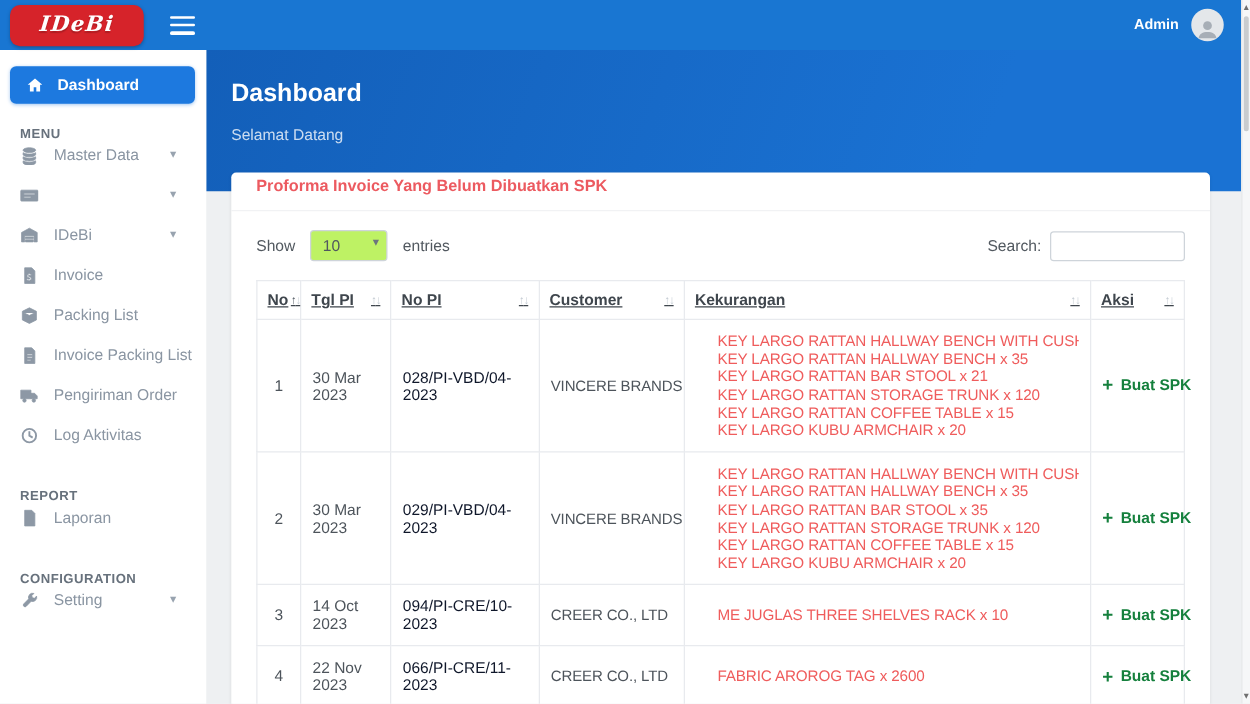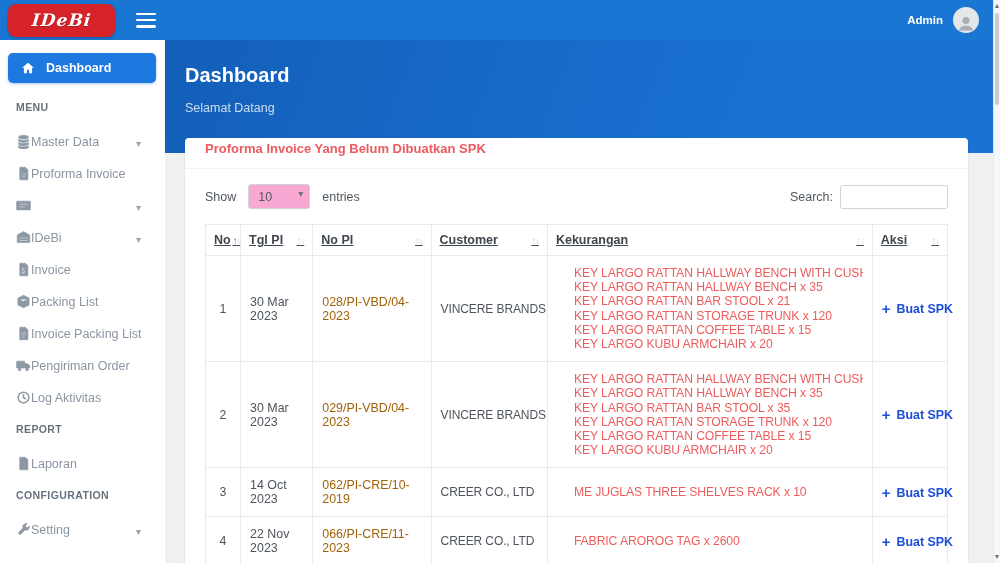--- a/index.html
+++ b/index.html
@@ -14,59 +14,59 @@
   .topbar-right { margin-left:auto; display:flex; align-items:center; gap:10px; padding-right:14px; }
   .admin-name { color:#fff; font-size:11.5px; font-weight:bold; }
   .avatar { width:26px; height:26px; border-radius:50%; background:#e4e7ea; display:flex; align-items:flex-end; justify-content:center; overflow:hidden; }
   .avatar svg { width:20px; height:20px; fill:#a7aeb6; }
 
   
   .sidebar { position:absolute; top:40px; left:0; width:165px; bottom:0; background:#fff; z-index:5; }
   .nav-active { margin:13px 9px 2px 8px; height:30px; border-radius:5px; background:#1d79df; color:#fff; display:flex; align-items:center; gap:11px; padding:0 13px; font-size:12.5px; font-weight:bold; cursor:pointer; box-shadow:0 1px 3px rgba(29,121,223,.4); }
   .nav-active svg { width:14px; height:14px; fill:#fff; }
   .nav-section-header { margin-top:12px; padding:6px 16px 4px; font-size:10.5px; font-weight:bold; color:#67717c; letter-spacing:.4px; }
-  .nav-item { height:32px; display:flex; align-items:flex-end; padding:0 10px 0 16px; color:#8a95a2; font-size:12.5px; cursor:pointer; }
+  .nav-item { height:32px; display:flex; align-items:flex-start; gap:12px; padding:0 10px 0 16px; color:#8a95a2; font-size:12.5px; cursor:pointer; }
   .nav-item .ic { width:15px; height:15px; fill:#8d98a5; stroke:#8d98a5; flex:0 0 15px; }
   .nav-caret { margin-left:auto; margin-right:14px; font-size:10px; color:#98a3af; }
 
   
   .main { position:absolute; left:165px; top:40px; right:7px; bottom:0; background:#eef0f2; }
   .banner { height:113px; background:linear-gradient(110deg,#115ab8 0%,#135fb9 0%,#1a72d3 75%); padding:24px 20px 0; }
   .banner h1 { color:#fff; font-size:20px; font-weight:bold; margin-bottom:14px; }
   .banner .subtitle { color:rgba(255,255,255,.78); font-size:12.5px; }
 
   .card { position:absolute; left:20px; right:25px; top:98px; height:480px; background:#fff; border-radius:4px; box-shadow:0 1px 3px rgba(0,0,0,.09); }
   .card-header { padding:3px 20px 12px; color:#ec5a60; font-weight:bold; font-size:13px; border-bottom:1px solid #f1f2f4; }
   .card-body { padding:15px 20px; }
 
   .controls { display:flex; justify-content:space-between; align-items:center; margin-bottom:15px; font-size:12.5px; color:#51585f; }
   .show-ctl { display:flex; align-items:center; gap:12px; }
   .select-wrap { position:relative; display:inline-block; }
-  .select-wrap select { appearance:none; -webkit-appearance:none; border:1px solid #ced4da; border-radius:3px; background:#f9a8d4; font-size:12.5px; color:#51585f; padding:3px 24px 3px 9px; width:62px; height:25px; font-family:"Liberation Sans",sans-serif; }
+  .select-wrap select { appearance:none; -webkit-appearance:none; border:1px solid #ced4da; border-radius:3px; background:#bef264; font-size:12.5px; color:#51585f; padding:3px 24px 3px 9px; width:62px; height:25px; font-family:"Liberation Sans",sans-serif; }
   .select-caret { position:absolute; right:7px; top:4px; font-size:10px; color:#6c757d; pointer-events:none; }
   .search-ctl { display:flex; align-items:center; gap:7px; }
   .search-ctl input { width:108px; height:24px; border:1px solid #ced4da; border-radius:3px; padding:0 7px; font-size:12.5px; }
 
   table { width:100%; border-collapse:collapse; table-layout:fixed; }
   th,td { border:1px solid #e8eaee; }
   th { padding:8px 8px; font-size:12.5px; color:#3f464d; font-weight:bold; text-align:left; cursor:pointer; }
   .th-inner { display:flex; align-items:center; justify-content:space-between; gap:2px;text-decoration:underline; }
   .sort { font-size:9.5px; letter-spacing:-1px; white-space:nowrap; flex:0 0 auto; }
   .sort .up,.sort .down { color:#c7ced5; }
   .sort.asc .up { color:#5d656d; }
   td { padding:10px 9px; font-size:12.4px; color:#4d545b; vertical-align:middle; }
   td.col-no { text-align:center; }
-  td.col-nopi a { color:#a16207; text-decoration:none; }
+  td.col-nopi a { color:#0f172a; text-decoration:none; }
   td.col-cust { font-size:12px; letter-spacing:-.1px; white-space:nowrap; overflow:hidden; }
   td.col-kek { padding:10px 9px; }
   td.col-kek ul { margin:0; padding-left:17px; }
   td.col-kek li { color:#ef5c5c; font-size:12.2px; line-height:14.2px; letter-spacing:-.1px; white-space:nowrap; overflow:hidden; }
   td.col-kek li::marker { color:#ef5c5c; font-size:11px; }
   td.col-aksi { text-align:center; }
-  .buat-spk { color:#1d4ed8; font-weight:bold; font-size:12.4px; text-decoration:none; white-space:nowrap; cursor:pointer; }
+  .buat-spk { color:#15803d; font-weight:bold; font-size:12.4px; text-decoration:none; white-space:nowrap; cursor:pointer; }
   .buat-spk .plus { font-size:15px; font-weight:bold; margin-right:6px; vertical-align:-1px; }
 
   
   .scrollbar { position:absolute; top:0; right:0; width:7px; height:563px; background:#f6f7f8; border-left:1px solid #e5e7e9; z-index:10; }
   .tri { width:0; height:0; border-left:2.6px solid transparent; border-right:2.6px solid transparent; margin:0 auto; }
   .tri-up { border-bottom:4px solid #6f6f6f; margin-top:4px; }
   .tri-down { border-top:4px solid #6f6f6f; position:absolute; bottom:4px; left:0; right:0; margin:auto; }
   .scroll-thumb { position:absolute; top:13px; left:1px; width:4px; height:92px; background:#c9cccf; border-radius:2px; }
 
   .hidden-defs { position:absolute; width:0; height:0; overflow:hidden; }
@@ -151,27 +151,20 @@
     <div class="nav-section-header">MENU</div>
     <div class="nav-section-items">
   <div class="nav-item">
     <svg class="ic" viewBox="0 0 24 24">
               <use href="#database"></use>
             </svg>
     <span class="nav-label">Master Data</span>
     <span class="nav-caret">▾</span>
   </div>
 
-  <div class="nav-item">
-    <svg class="ic" viewBox="0 0 24 24">
-              <use href="#file-invoice"></use>
-            </svg>
-    <span class="nav-label">Proforma Invoice</span>
-
-  </div>
 
   <div class="nav-item">
     <svg class="ic" viewBox="0 0 24 24">
               <use href="#card-list"></use>
             </svg>
     <span class="nav-caret">▾</span>
   </div>
 
   <div class="nav-item">
     <svg class="ic" viewBox="0 0 24 24">
@@ -366,21 +359,21 @@
                 </ul>
               </td>
     <td class="col-aksi">
       <a href="#" class="buat-spk"><span class="plus">+</span><span class="aksi-label">Buat SPK</span></a>
     </td>
   </tr>
 
   <tr>
     <td class="col-no">3</td>
     <td class="col-tgl">14 Oct 2023</td>
-    <td class="col-nopi"><a href="#">062/PI-CRE/10-2019</a></td>
+    <td class="col-nopi"><a href="#">094/PI-CRE/10-2023</a></td>
     <td class="col-cust">CREER CO., LTD</td>
     <td class="col-kek">
                 <ul>
                   <li>ME JUGLAS THREE SHELVES RACK x 10</li>
                 </ul>
               </td>
     <td class="col-aksi">
       <a href="#" class="buat-spk"><span class="plus">+</span><span class="aksi-label">Buat SPK</span></a>
     </td>
   </tr>

